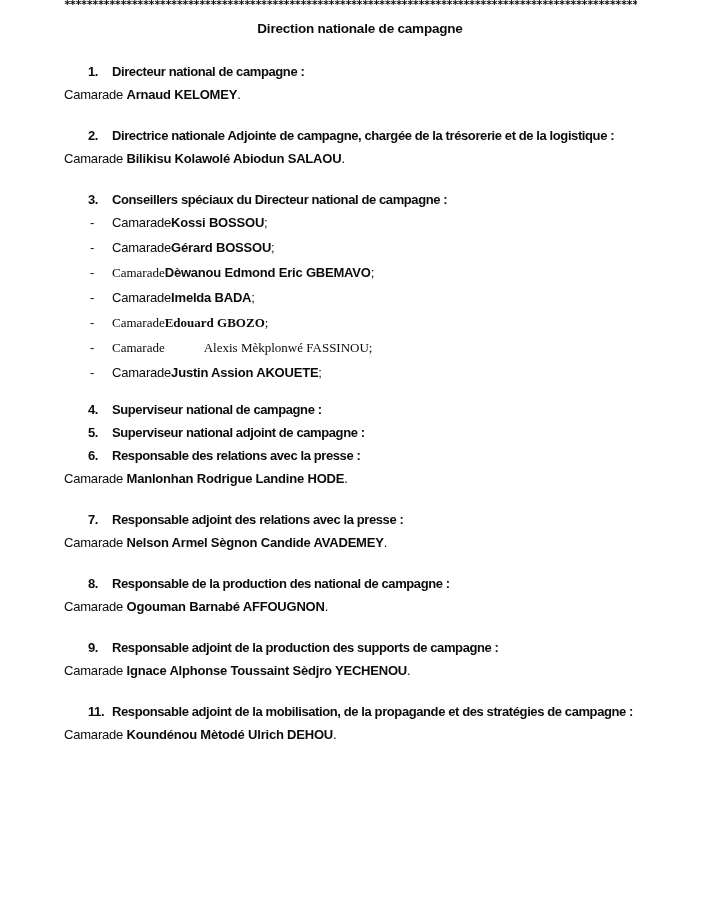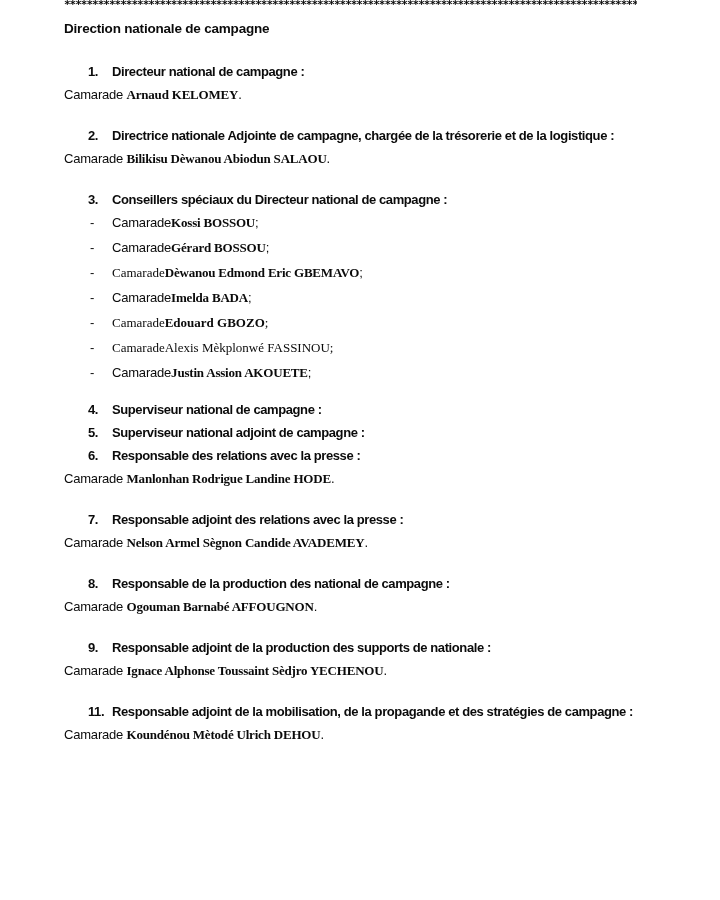--- a/index.html
+++ b/index.html
@@ -18,20 +18,21 @@
   .separator {
     height:10px; overflow:hidden; margin-top:-2px;
     width:573px;
     font-family:"DejaVu Sans Mono", monospace;
     font-size:11px; font-weight:bold; letter-spacing:-1px;
     white-space:nowrap;
   }
 
   .title {
     margin-top:13px;
+    text-align:center;
     font-size:13.5px; font-weight:bold;
     letter-spacing:-0.2px;
     line-height:16px;
   }
 
   #sections { margin-top:27px; }
 
   .section-heading {
     display:flex;
     font-weight:bold;
@@ -51,22 +52,22 @@
   .bullet-list { margin-bottom:21px; }
   .bullet-line {
     display:flex;
     font-size:13px; line-height:16px;
     letter-spacing:-0.2px;
     margin-bottom:9px;
     white-space:nowrap;
   }
   .bullet-dash { flex:none; width:22px; margin-left:26px; }
 
-  .member-name { font-weight:bold;font-family:Liberation Serif, serif; }
-  .member-name.light { font-weight:normal; }
+  .member-name { font-weight:bold; }
+  .member-name.light { font-weight:normal;margin-left:39px; }
   .serif { font-family:"Liberation Serif", serif; letter-spacing:0; }
 </style>
 </head>
 <body>
 
 <div class="page">
   <div class="separator">************************************************************************************************************************</div>
   <div class="title">Direction nationale de campagne</div>
   <div id="sections">
       <div class="section">
@@ -74,21 +75,21 @@
           <span class="section-number">1.</span>
           <span class="section-heading-text">Directeur national de campagne :</span>
         </div>
         <div class="member-line"><span class="member-prefix">Camarade </span><span class="member-name">Arnaud KELOMEY</span><span class="member-suffix">.</span></div>
       </div>
       <div class="section">
         <div class="section-heading">
           <span class="section-number">2.</span>
           <span class="section-heading-text">Directrice nationale Adjointe de campagne, chargée de la trésorerie et de la logistique :</span>
         </div>
-        <div class="member-line"><span class="member-prefix">Camarade </span><span class="member-name">Bilikisu Dèwanou Abiodun SALAOU</span><span class="member-suffix">.</span></div>
+        <div class="member-line"><span class="member-prefix">Camarade </span><span class="member-name">Bilikisu Kolawolé Abiodun SALAOU</span><span class="member-suffix">.</span></div>
       </div>
       <div class="section">
         <div class="section-heading">
           <span class="section-number">3.</span>
           <span class="section-heading-text">Conseillers spéciaux du Directeur national de campagne :</span>
         </div>
         <div class="bullet-list">
           <div class="bullet-line">
             <span class="bullet-dash">-</span>
             <span class="member-prefix">Camarade </span>
@@ -162,21 +163,21 @@
       <div class="section">
         <div class="section-heading">
           <span class="section-number">8.</span>
           <span class="section-heading-text">Responsable de la production des national de campagne :</span>
         </div>
         <div class="member-line"><span class="member-prefix">Camarade </span><span class="member-name">Ogouman Barnabé AFFOUGNON</span><span class="member-suffix">.</span></div>
       </div>
       <div class="section">
         <div class="section-heading">
           <span class="section-number">9.</span>
-          <span class="section-heading-text">Responsable adjoint de la production des supports de nationale :</span>
+          <span class="section-heading-text">Responsable adjoint de la production des supports de campagne :</span>
         </div>
         <div class="member-line"><span class="member-prefix">Camarade </span><span class="member-name">Ignace Alphonse Toussaint Sèdjro YECHENOU</span><span class="member-suffix">.</span></div>
       </div>
       <div class="section">
         <div class="section-heading">
           <span class="section-number">11.</span>
           <span class="section-heading-text">Responsable adjoint de la mobilisation, de la propagande et des stratégies de campagne :</span>
         </div>
         <div class="member-line"><span class="member-prefix">Camarade  </span><span class="member-name">Koundénou Mètodé Ulrich DEHOU</span><span class="member-suffix">.</span></div>
       </div>

